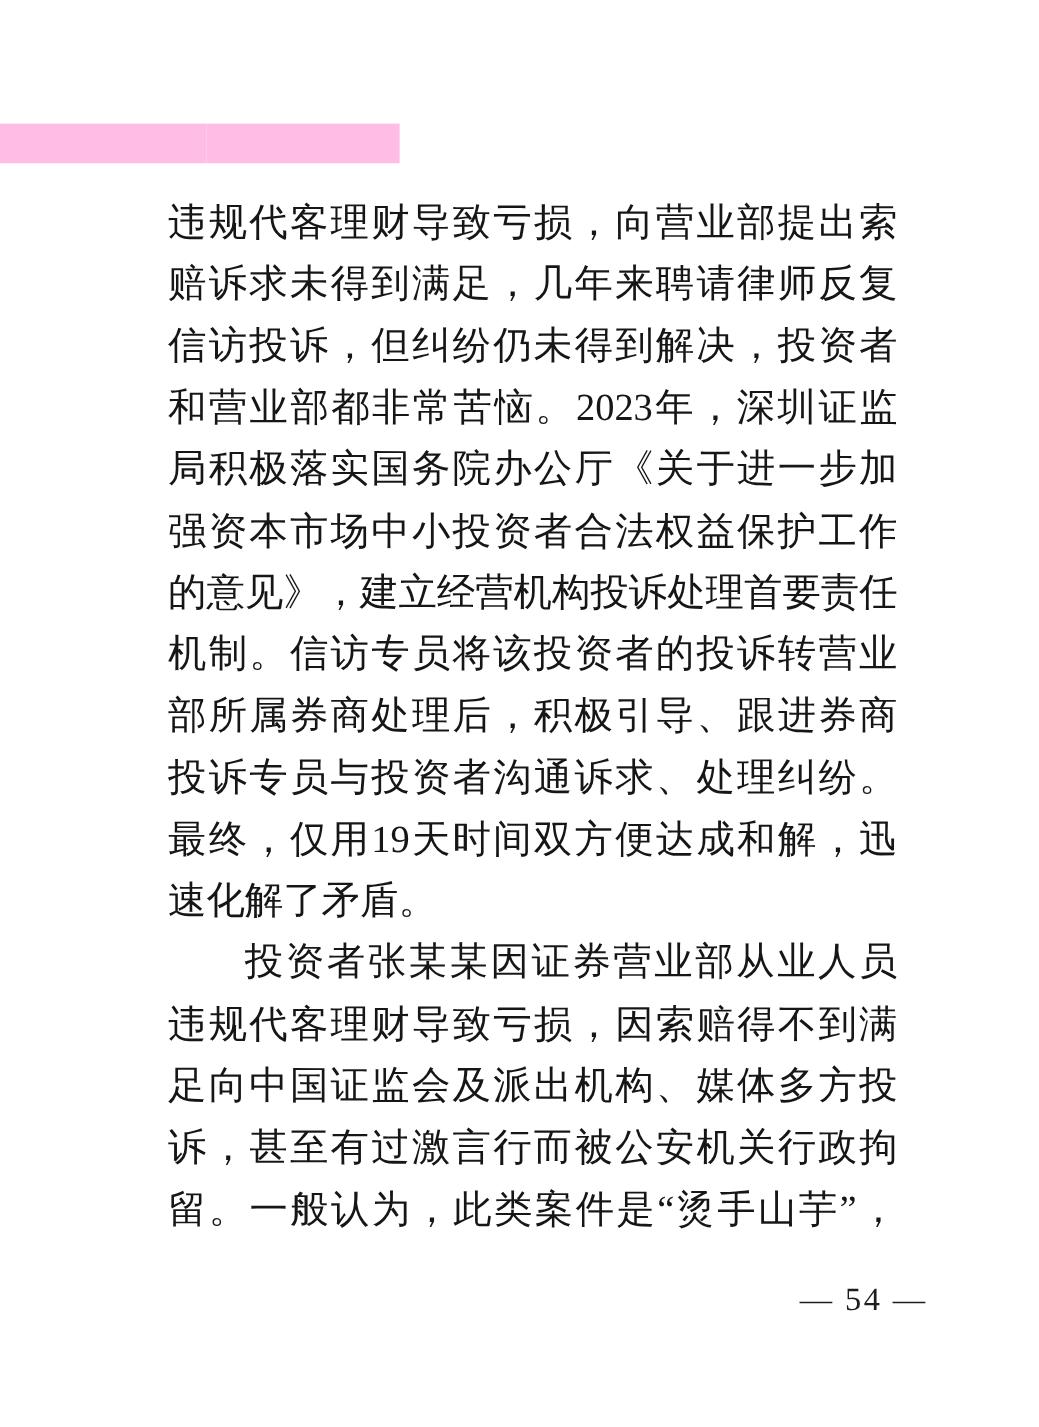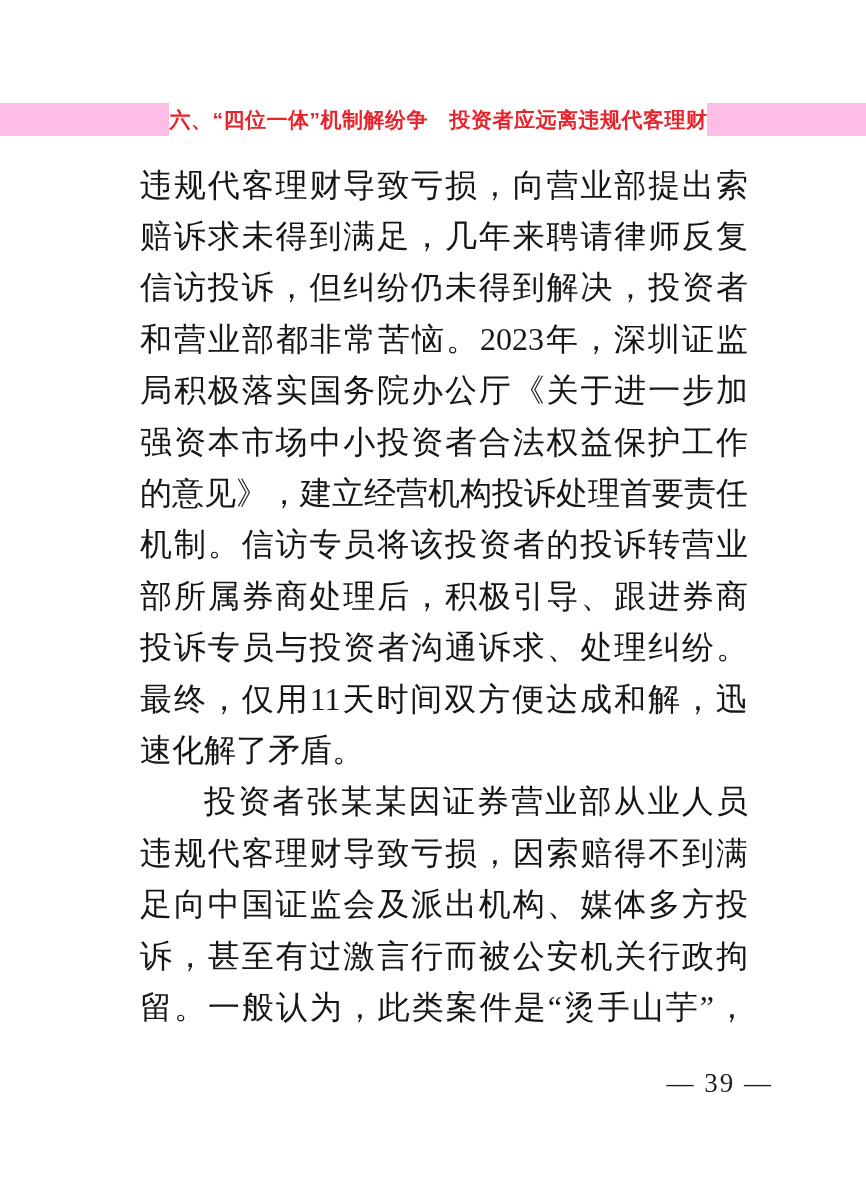--- a/index.html
+++ b/index.html
@@ -74,21 +74,20 @@
     white-space: nowrap;
   }
 </style>
 </head>
 <body>
 
 <div class="page" style="--bar-color: #ffbce4; --header-text-color: #e8232d;">
 
   <div class="header">
     <div class="header-bar left"></div>
-    <div class="header-title">六、“四位一体”机制解纷争　投资者应远离违规代客理财</div>
     <div class="header-bar right"></div>
   </div>
 
   <div class="body-text" id="body-text">
       <div class="line">
         <span>违</span>
         <span>规</span>
         <span>代</span>
         <span>客</span>
         <span>理</span>
@@ -285,21 +284,21 @@
         <span>纠</span>
         <span>纷</span>
         <span>。</span>
       </div>
       <div class="line">
         <span>最</span>
         <span>终</span>
         <span>，</span>
         <span>仅</span>
         <span>用</span>
-        <span>11</span>
+        <span>19</span>
         <span>天</span>
         <span>时</span>
         <span>间</span>
         <span>双</span>
         <span>方</span>
         <span>便</span>
         <span>达</span>
         <span>成</span>
         <span>和</span>
         <span>解</span>
@@ -409,15 +408,15 @@
         <span>“</span>
         <span>烫</span>
         <span>手</span>
         <span>山</span>
         <span>芋</span>
         <span>”</span>
         <span>，</span>
       </div>
     </div>
 
-  <div class="footer">— 39 —</div>
+  <div class="footer">— 54 —</div>
 
 </div>
 
 </body></html>

